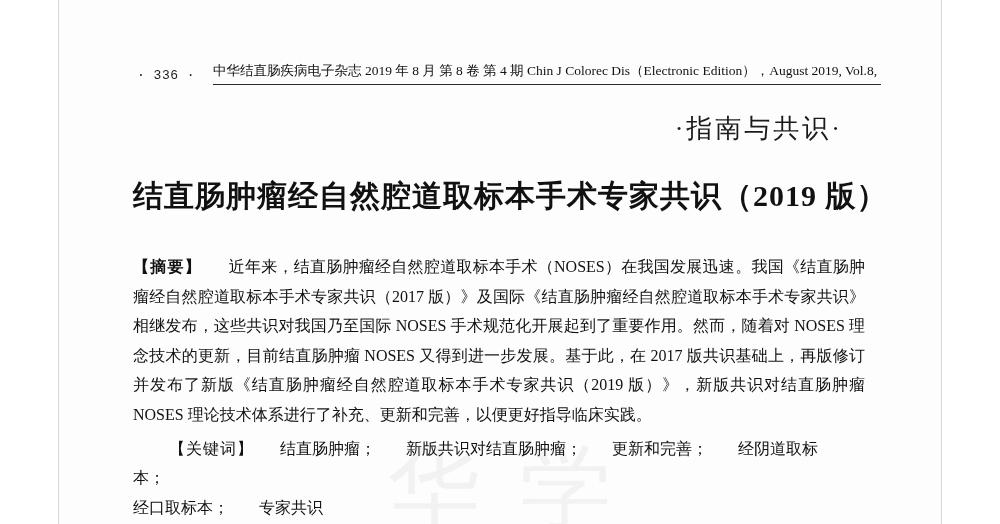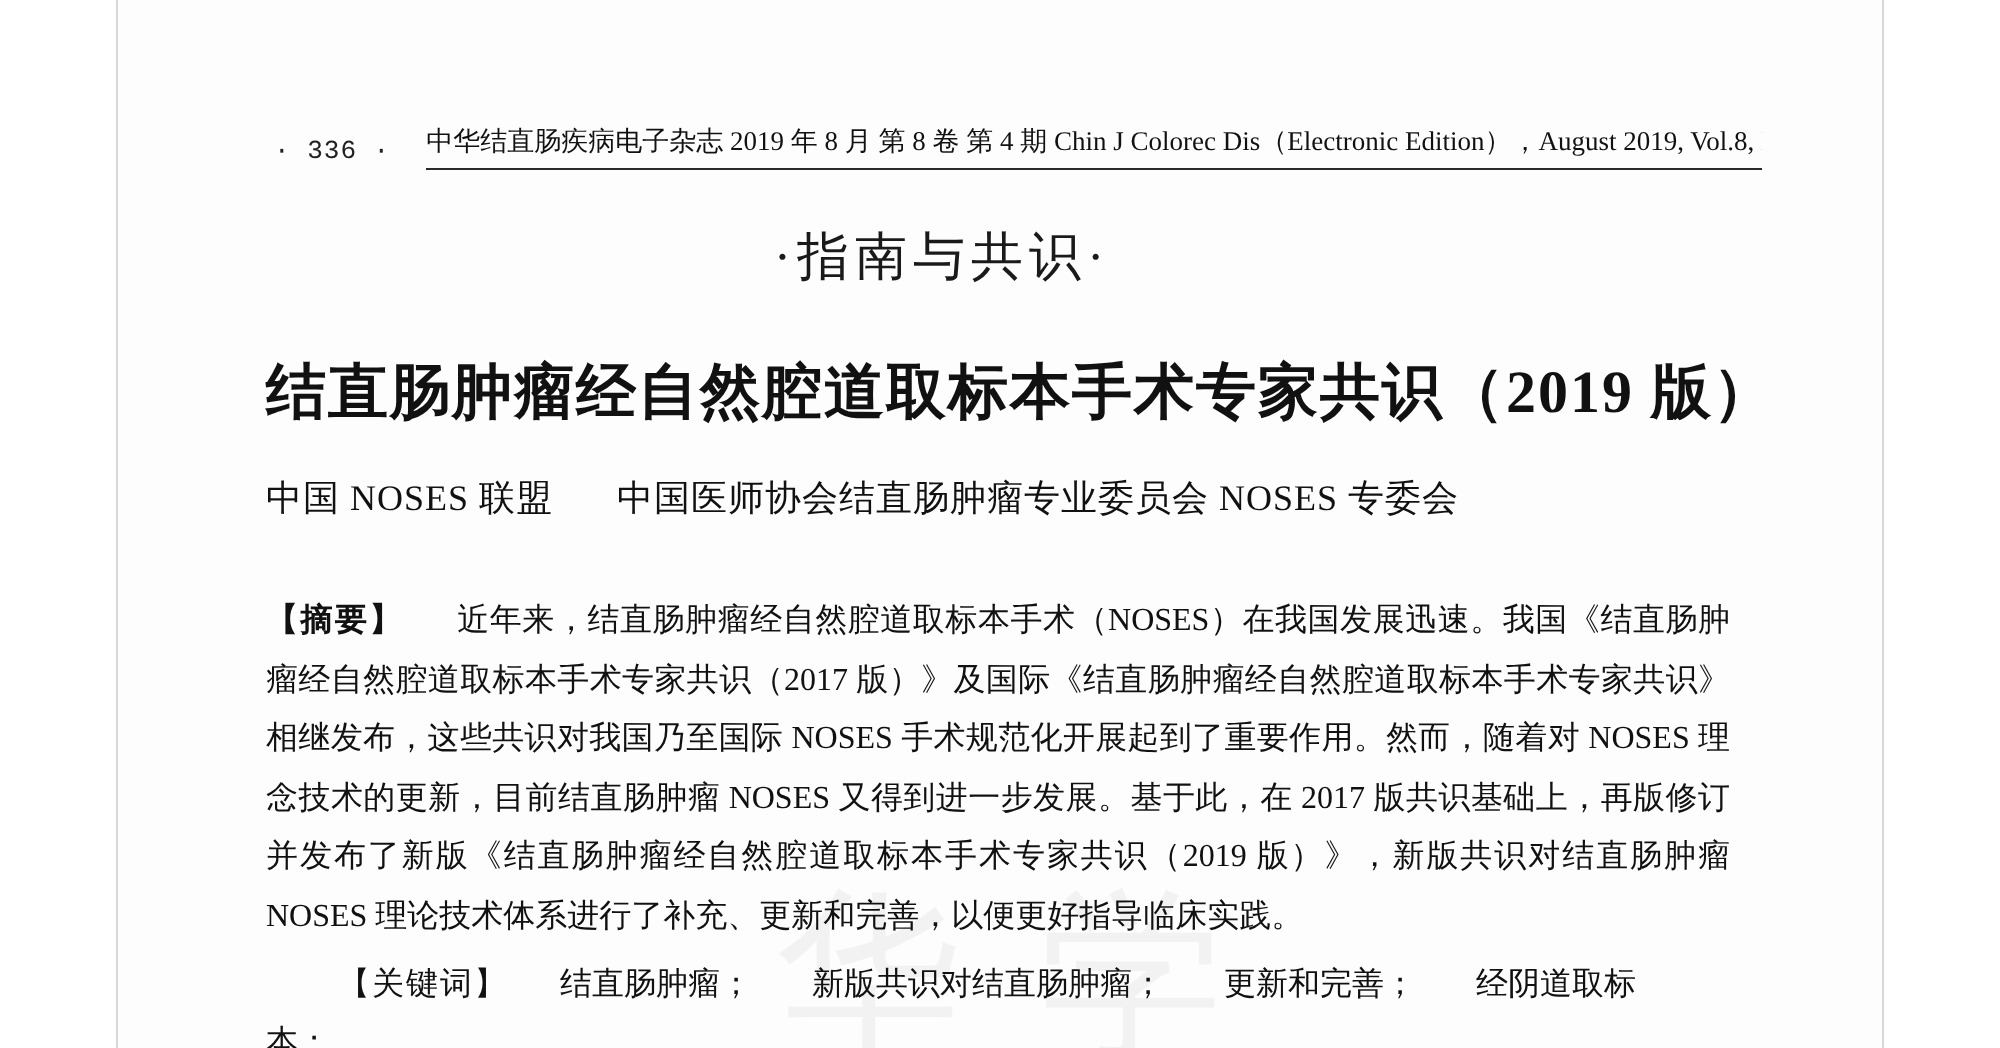--- a/index.html
+++ b/index.html
@@ -89,21 +89,21 @@
     font-size: 13.5px;
     color: #111;
     white-space: nowrap;
     overflow: hidden;
   }
   .runhead-title .cn { font-family: "Liberation Serif", "DejaVu Serif", serif; text-align: right; }
   .runhead-title .en { font-family: "Liberation Serif", "DejaVu Serif", serif; }
 
   
   .kicker {
-    text-align: center;
+    text-align: right;
     margin-top: 26px;
     padding-right: 58px;
     font-size: 26px;
     letter-spacing: 3px;
     color: #1a1a1a;
   }
 
   
   .article-title {
     margin-top: 30px;
@@ -177,25 +177,20 @@
         <div class="runhead-title">
           <span class="cn">中华结直肠疾病电子杂志 2019 年 8 月  第 8 卷  第 4 期</span>
           <span class="en">Chin J Colorec Dis（Electronic Edition），August 2019, Vol.8, No.4</span>
         </div>
       </div>
 
       <div class="kicker">·指南与共识·</div>
 
       <h1 class="article-title">结直肠肿瘤经自然腔道取标本手术专家共识（2019 版）</h1>
 
-      <div class="authors">
-        <span>中国 NOSES 联盟</span>
-        <span class="gap"></span>
-        <span>中国医师协会结直肠肿瘤专业委员会 NOSES 专委会</span>
-      </div>
 
       <div class="abstract">
         <span class="lead">【摘要】</span>
         <span class="spacer"></span>
         <span>近年来，结直肠肿瘤经自然腔道取标本手术（NOSES）在我国发展迅速。我国《结直肠肿瘤经自然腔道取标本手术专家共识（2017 版）》及国际《结直肠肿瘤经自然腔道取标本手术专家共识》相继发布，这些共识对我国乃至国际 NOSES 手术规范化开展起到了重要作用。然而，随着对 NOSES 理念技术的更新，目前结直肠肿瘤 NOSES 又得到进一步发展。基于此，在 2017 版共识基础上，再版修订并发布了新版《结直肠肿瘤经自然腔道取标本手术专家共识（2019 版）》，新版共识对结直肠肿瘤 NOSES 理论技术体系进行了补充、更新和完善，以便更好指导临床实践。</span>
       </div>
 
       <div class="keywords">
         <span class="lead">【关键词】</span>
         <span class="spacer"></span>

